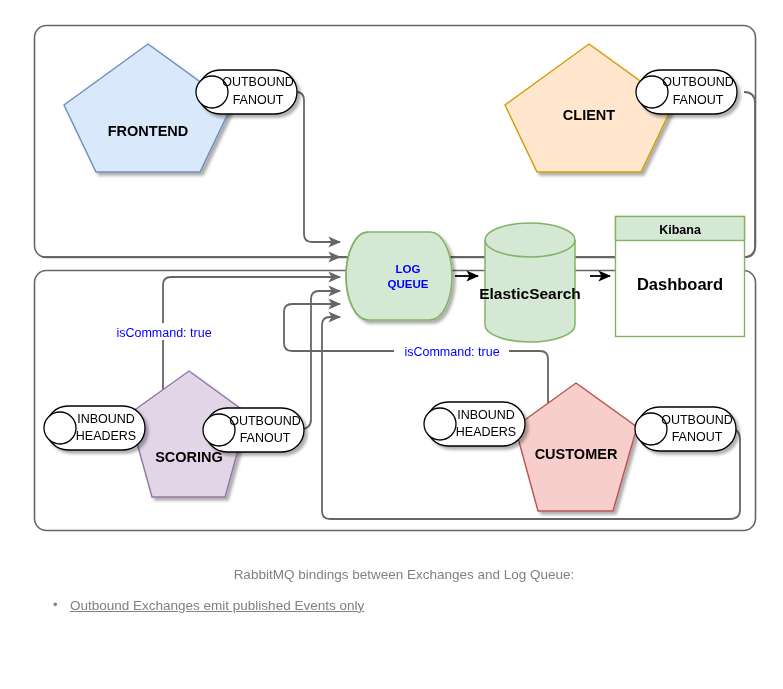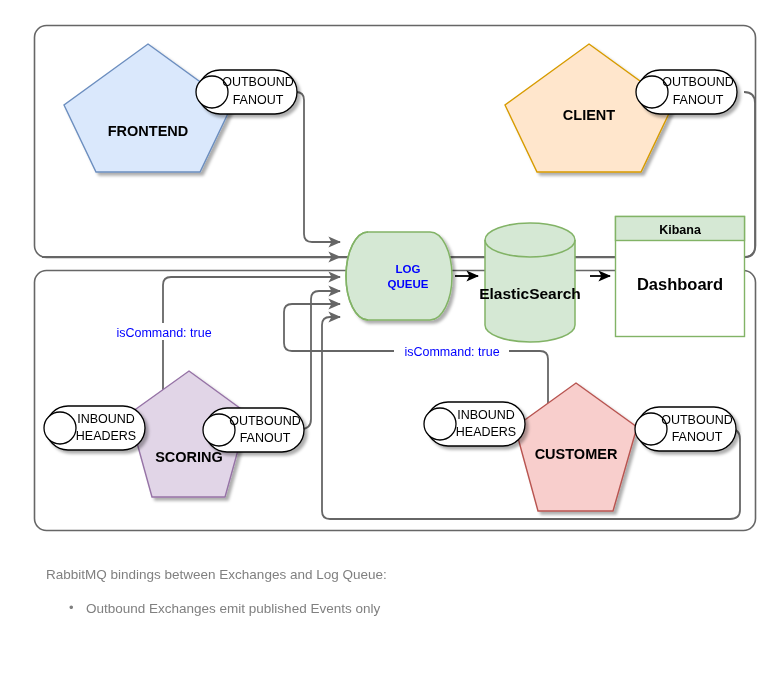--- a/index.html
+++ b/index.html
@@ -23,25 +23,26 @@
   }
   .note-block {
     position: absolute;
     left: 30px;
     top: 566px;
     width: 740px;
     color: #808080;
     font-size: 13.5px;
     line-height: 1.32;
   }
-  .note-intro { margin: 0 0 13px 16px; }
+  .note-intro { margin: 0 0 13px 8px; text-align: center; }
   .note-list {
-    margin: 16px;
+    margin: 0;
     padding-left: 40px;
     list-style: none;
+    text-decoration: underline;
   }
   .note-list li {
     position: relative;
     margin: 0 0 1px 0;
   }
   .note-list li::before {
     content: "\2022";
     position: absolute;
     left: -17px;
     top: -1px;

